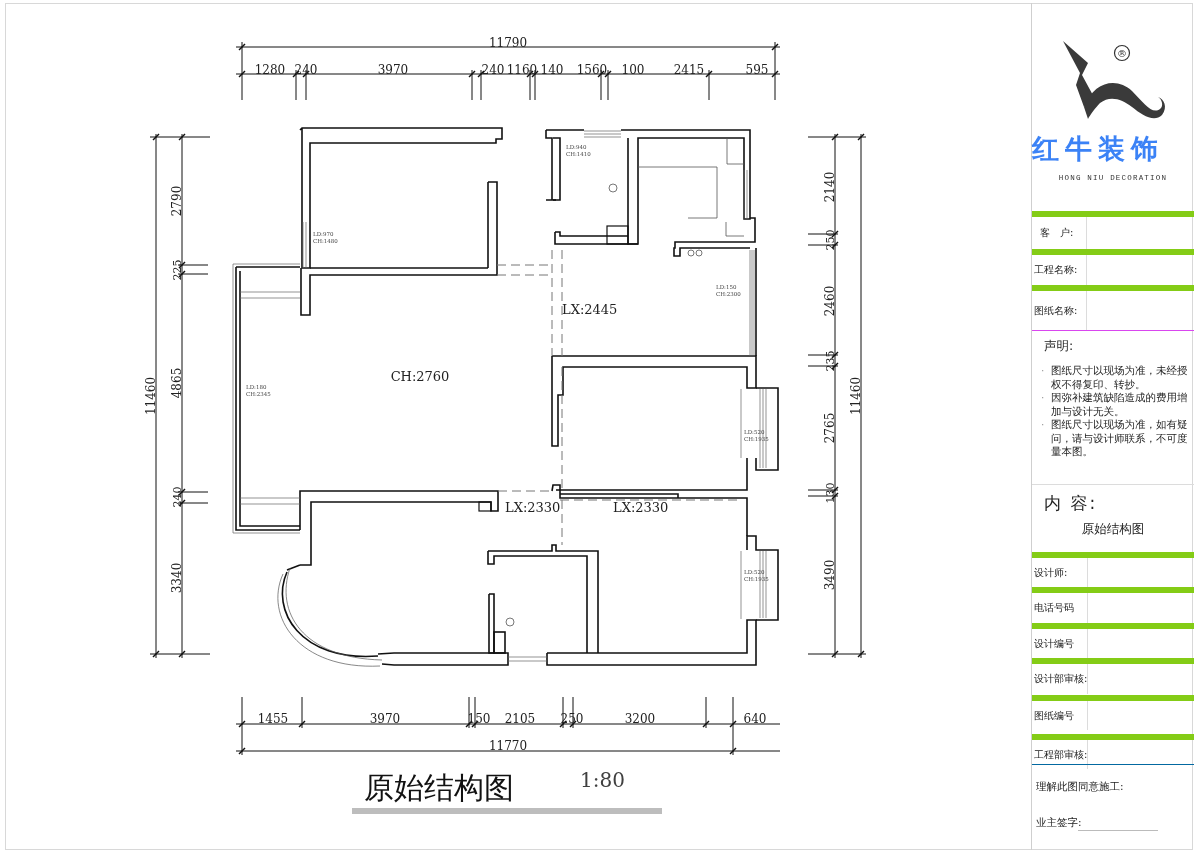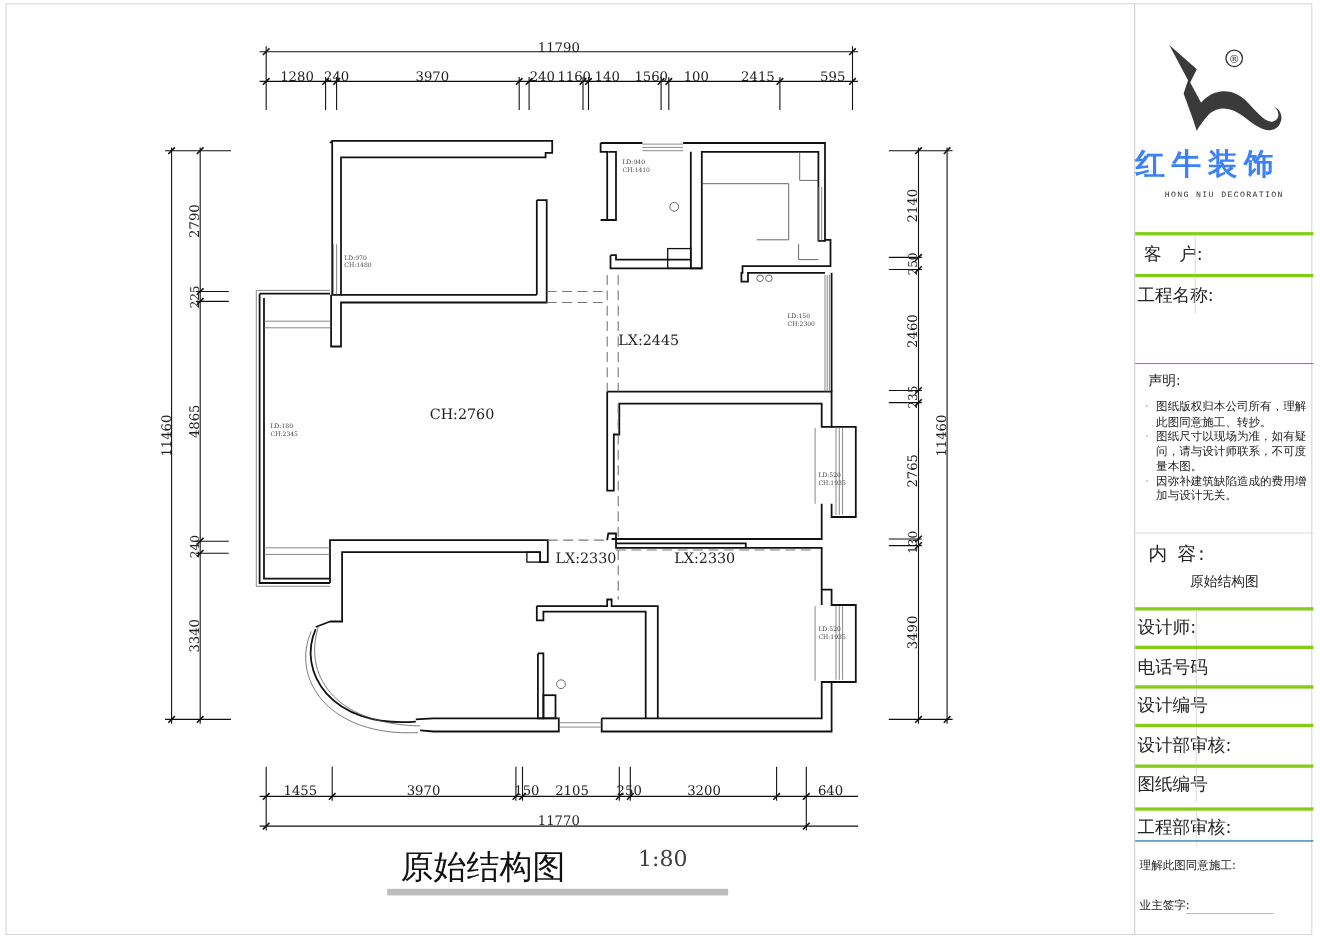--- a/index.html
+++ b/index.html
@@ -9,22 +9,22 @@
            border: 1px solid #d8d8d8; box-sizing: border-box; }
   .drawing { position: absolute; left: 0; top: 0; width: 1030px; height: 852px; }
   .titleblock { position: absolute; left: 1031px; top: 3px; width: 162px; height: 847px;
                 border-left: 1px solid #cfcfcf; box-sizing: border-box; }
   .logo { position: absolute; left: 0; top: 0; width: 162px; height: 208px; }
   .brand-cn { position: absolute; left: 0; top: 128px; width: 162px; text-align: left;
               font-size: 27px; font-weight: bold; letter-spacing: 6px; color: #3b82f6; }
   .brand-en { position: absolute; left: 0; top: 171px; width: 162px; text-align: center;
               font-family: Liberation Mono, monospace; font-size: 7.5px;
               letter-spacing: 1.2px; color: #333; }
-  .row { position: absolute; left: 0; width: 162px; border-top: 3px solid #84cc16;
-         box-sizing: border-box; font-size: 16px; }
+  .row { position: absolute; left: 0; width: 162px; border-top: 6px solid #84cc16;
+         box-sizing: border-box; font-size: 10px; }
   .row .lbl { position: absolute; left: 2px; top: 50%; transform: translateY(-50%); color: #222; }
   .row .val { position: absolute; left: 54px; top: 0; bottom: 0; right: 0;
               border-left: 1px solid #dcdcdc; }
   .row.wide .val { left: 55px; }
   .decl { position: absolute; left: 0; top: 327px; width: 162px; height: 154px;
           border-top: 1px solid #d946ef; box-sizing: border-box; font-size: 10.5px; line-height: 13.5px; }
   .decl-title { position: absolute; left: 12px; top: 8px; font-size: 12.5px; }
   .decl ul { list-style: none; margin: 0; padding: 0; position: absolute; left: 4px; top: 33px; width: 158px; }
   .decl li { position: relative; padding-left: 15px; margin-bottom: 0; }
   .decl li::before { content: "\00B7"; position: absolute; left: 5px; top: 0; color: #999; }
@@ -336,27 +336,31 @@
   </div>
 
   <div class="row" style="top:208px;height:38px;">
     <span class="lbl" style="left:8px">客　户:</span>
     <div class="val"></div>
   </div>
   <div class="row" style="top:246px;height:36px;">
     <span class="lbl">工程名称:</span>
     <div class="val"></div>
   </div>
+  <div class="row" style="top:282px;height:45px;">
+    <span class="lbl">图纸名称:</span>
+    <div class="val"></div>
+  </div>
 
   <div class="decl">
     <div class="decl-title">声明:</div>
     <ul>
-      <li>图纸版权归本公司所有，理解此图同意施工、转抄。</li>
+      <li>图纸尺寸以现场为准，未经授权不得复印、转抄。</li>
+      <li>因弥补建筑缺陷造成的费用增加与设计无关。</li>
       <li>图纸尺寸以现场为准，如有疑问，请与设计师联系，不可度量本图。</li>
-      <li>因弥补建筑缺陷造成的费用增加与设计无关。</li>
     </ul>
   </div>
 
   <div class="content-box">
     <div class="content-title">内 容:</div>
     <div class="content-value">原始结构图</div>
   </div>
 
   <div class="row wide" style="top:549px;height:35px;">
     <span class="lbl">设计师:</span>

